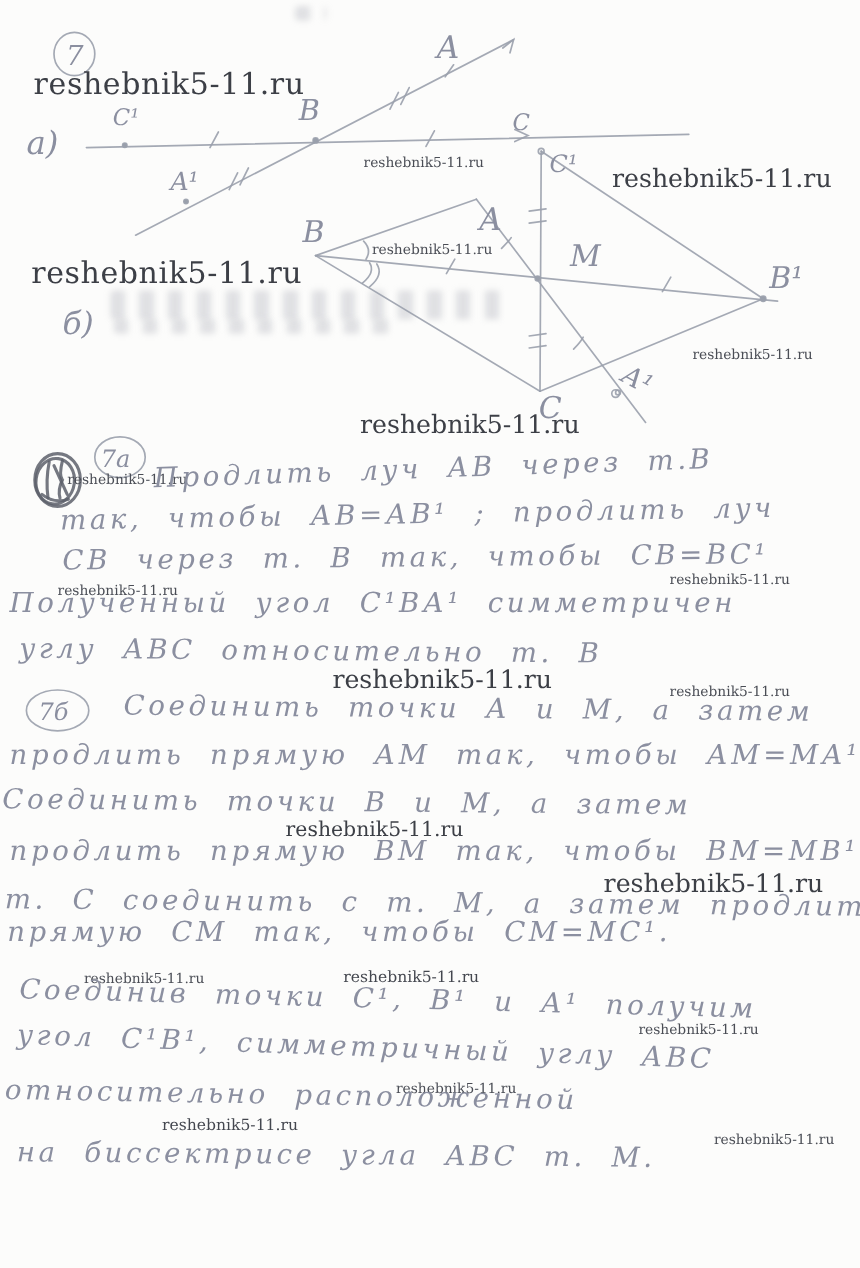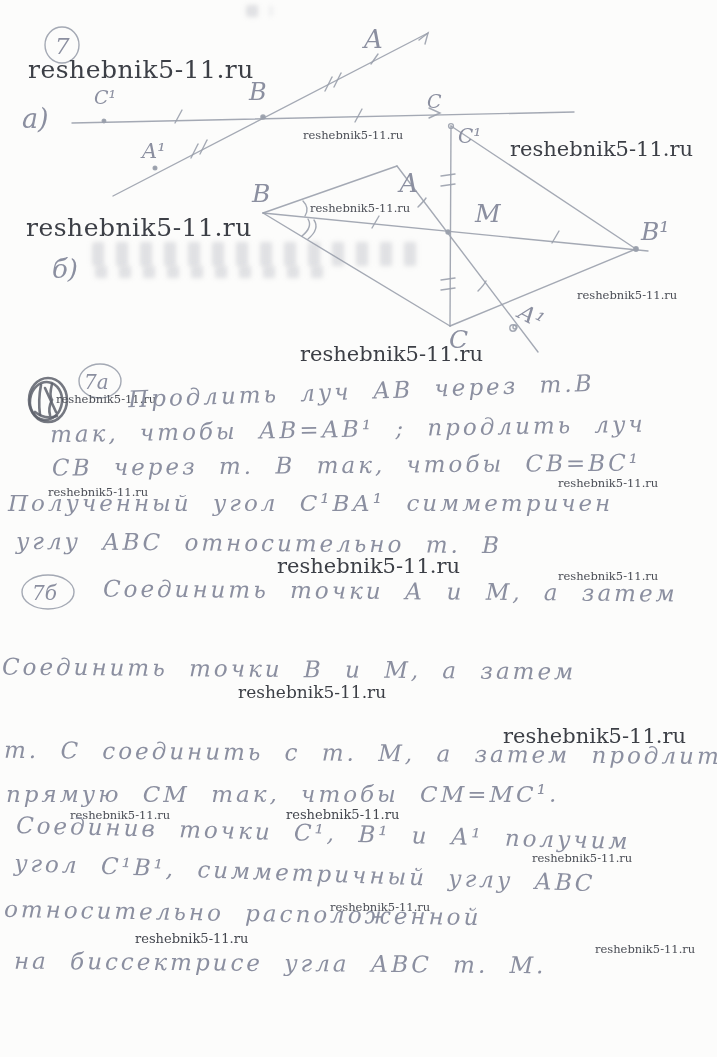--- a/index.html
+++ b/index.html
@@ -148,21 +148,23 @@
   <span class="wm wm-smb" style="left:135px;top:932px;">reshebnik5-11.ru</span>
   <span class="wm wm-sm" style="left:595px;top:944px;">reshebnik5-11.ru</span>
 
   <div class="hw" style="left:128px;top:378px;transform:rotate(-2deg);">Продлить луч АВ через т.В</div>
   <div class="hw" style="left:50px;top:416px;transform:rotate(-1deg);">так, чтобы АВ=АВ¹ ; продлить луч</div>
   <div class="hw" style="left:52px;top:452px;transform:rotate(-0.5deg);">СВ через т. В так, чтобы СВ=ВС¹</div>
   <div class="hw" style="left:8px;top:490px;">Полученный угол С¹ВА¹ симметричен</div>
   <div class="hw" style="left:16px;top:530px;transform:rotate(0.5deg);">углу АВС относительно т. В</div>
 
   <div class="hw" style="left:103px;top:578px;transform:rotate(0.5deg);">Соединить точки А и М, а затем</div>
+  <div class="hw" style="left:8px;top:617px;">продлить прямую АМ так, чтобы АМ=МА¹</div>
   <div class="hw" style="left:2px;top:656px;transform:rotate(0.5deg);">Соединить точки В и М, а затем</div>
+  <div class="hw" style="left:8px;top:697px;">продлить прямую ВМ так, чтобы ВМ=МВ¹</div>
   <div class="hw" style="left:4px;top:740px;transform:rotate(0.5deg);">т. С соединить с т. М, а затем продлить</div>
-  <div class="hw" style="left:6px;top:781px;text-align:right;">прямую СМ так, чтобы СМ=МС¹.</div>
+  <div class="hw" style="left:6px;top:764px;text-align:right;">прямую СМ так, чтобы СМ=МС¹.</div>
   <div class="hw" style="left:16px;top:820px;transform:rotate(1.5deg);">Соединив точки С¹, В¹ и А¹ получим</div>
   <div class="hw" style="left:14px;top:860px;transform:rotate(2deg);">угол С¹В¹, симметричный углу АВС</div>
   <div class="hw" style="left:4px;top:900px;transform:rotate(1deg);">относительно расположенной</div>
   <div class="hw" style="left:14px;top:950px;transform:rotate(0.5deg);">на биссектрисе угла АВС т. М.</div>
 
 </div>
 
 </body></html>

